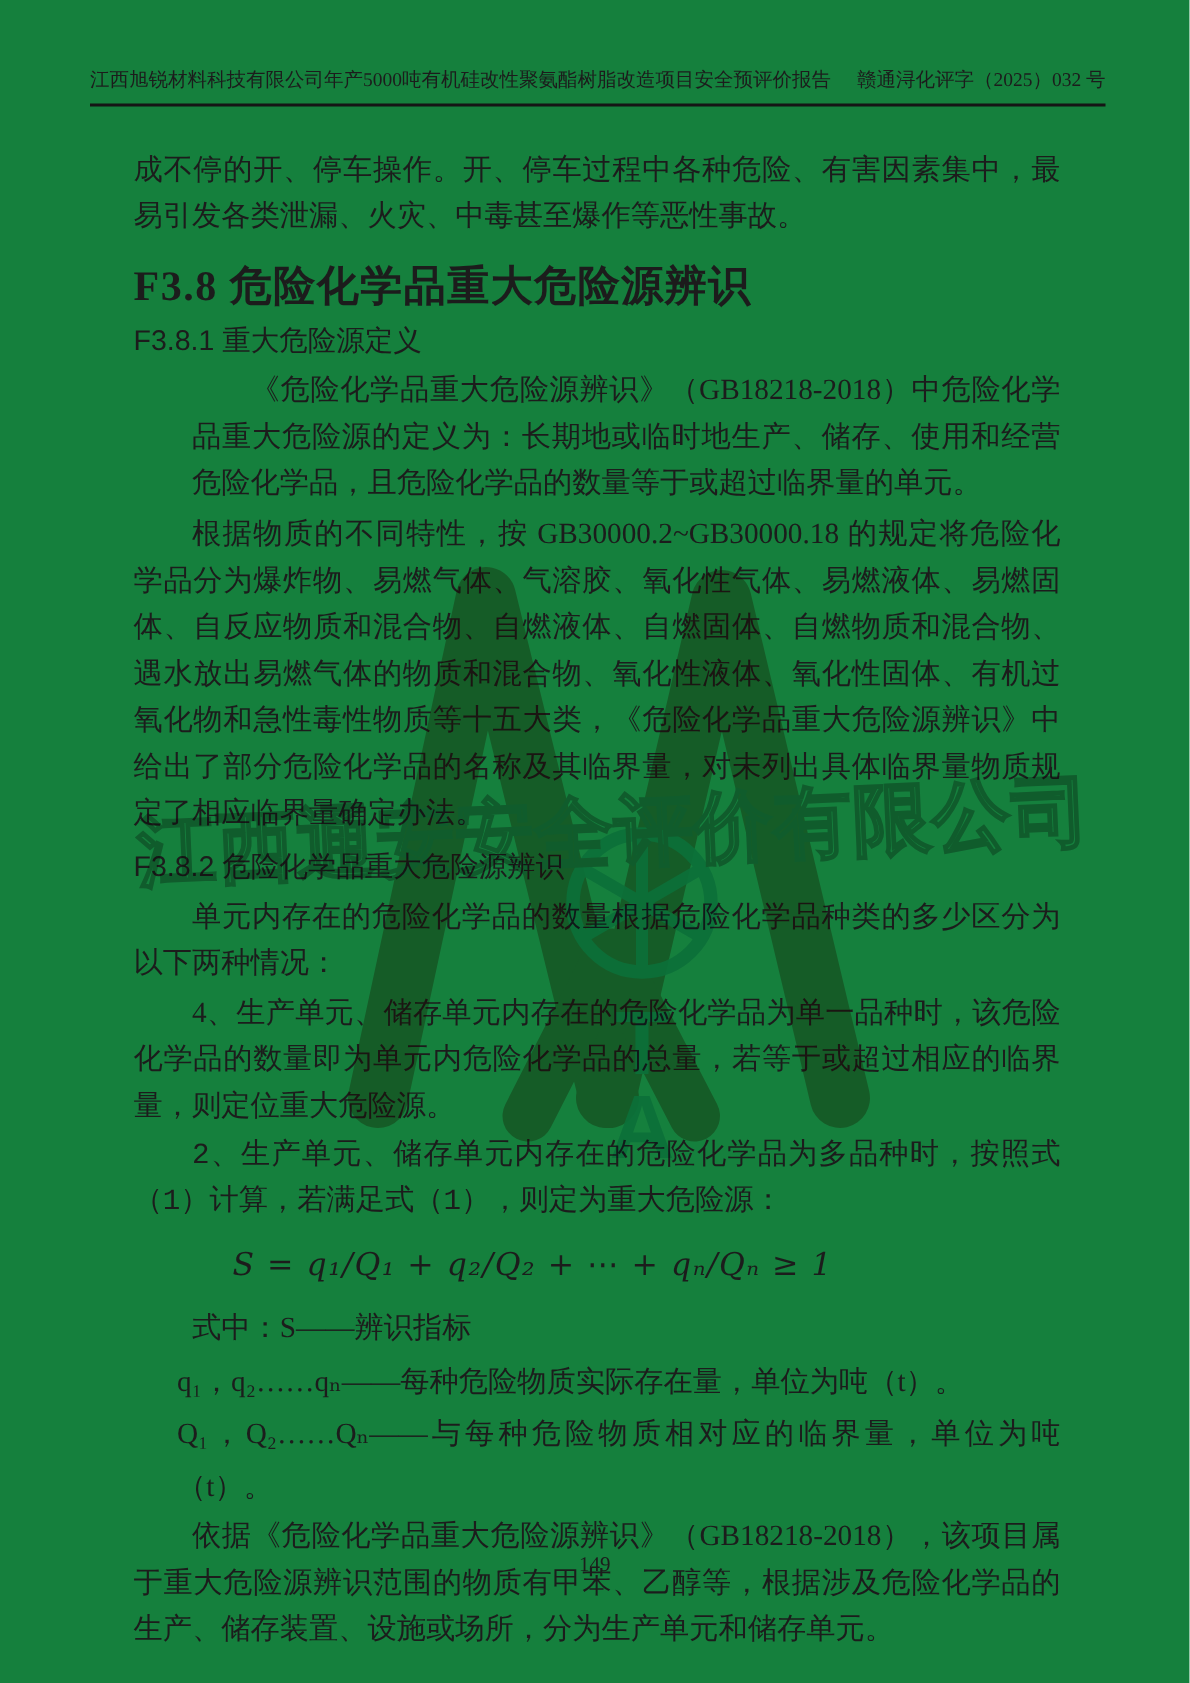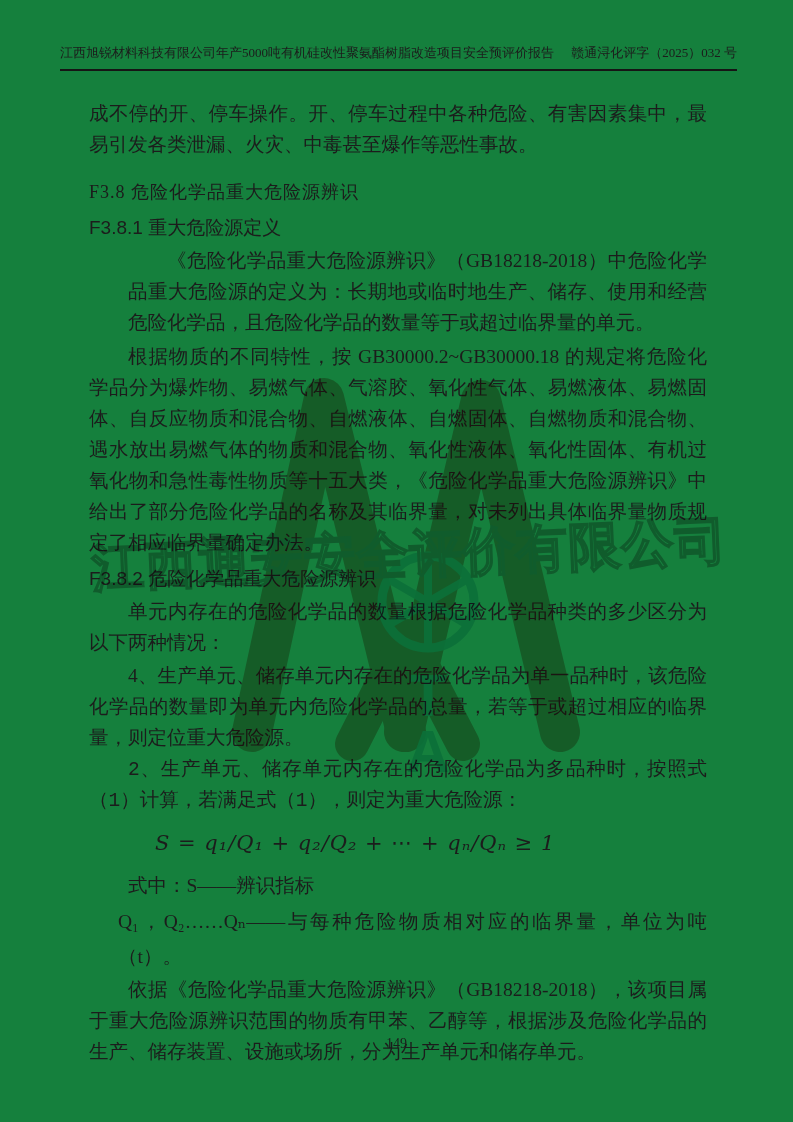--- a/index.html
+++ b/index.html
@@ -24,21 +24,21 @@
 
   
   .content {
     position:absolute; left:89px; top:98px; width:618px;
     font-size:19.5px; line-height:31px; text-align:justify;
     z-index:3;
   }
   .content p.ind { text-indent:2em; }
   .content p.p1 { margin-bottom:14px; line-height:31px; }
   h1.f38 {
-    font-size:18px; line-height:36px; font-weight:normal;
+    font-size:28px; line-height:36px; font-weight:bold;
     letter-spacing:1px;
   }
   h2.fsub {
     font-family:"Liberation Sans","DejaVu Sans",sans-serif;
     font-size:19px; line-height:35px; font-weight:normal;
   }
   .content p.p2 { margin-bottom:3px;margin-left:39px; }
   .content p.p3 { margin-bottom:3px; }
   .content p.p4 { margin-bottom:2px; }
   .content p.p5 { margin-bottom:2px; }
@@ -96,20 +96,21 @@
 
     <h2 class="fsub">F3.8.2 危险化学品重大危险源辨识</h2>
 
     <p class="ind p4">单元内存在的危险化学品的数量根据危险化学品种类的多少区分为以下两种情况：</p>
     <p class="ind p5">4、生产单元、储存单元内存在的危险化学品为单一品种时，该危险化学品的数量即为单元内危险化学品的总量，若等于或超过相应的临界量，则定位重大危险源。</p>
     <p class="ind p6">2、生产单元、储存单元内存在的危险化学品为多品种时，按照式（1）计算，若满足式（1），则定为重大危险源：</p>
 
     <div class="formula">S = q₁/Q₁ + q₂/Q₂ + ⋯ + qₙ/Qₙ ≥ 1</div>
 
     <p class="fnote1">式中：S——辨识指标</p>
+    <p class="fnote">q₁，q₂……qₙ——每种危险物质实际存在量，单位为吨（t）。</p>
     <p class="fnote">Q₁，Q₂……Qₙ——与每种危险物质相对应的临界量，单位为吨（t）。</p>
 
     <p class="ind">依据《危险化学品重大危险源辨识》（GB18218-2018），该项目属于重大危险源辨识范围的物质有甲苯、乙醇等，根据涉及危险化学品的生产、储存装置、设施或场所，分为生产单元和储存单元。</p>
   </div>
 
   <div class="page-number">149</div>
 
   <div class="watermark">
     <svg class="wm-svg" width="793" height="1122" viewBox="0 0 793 1122">
 

